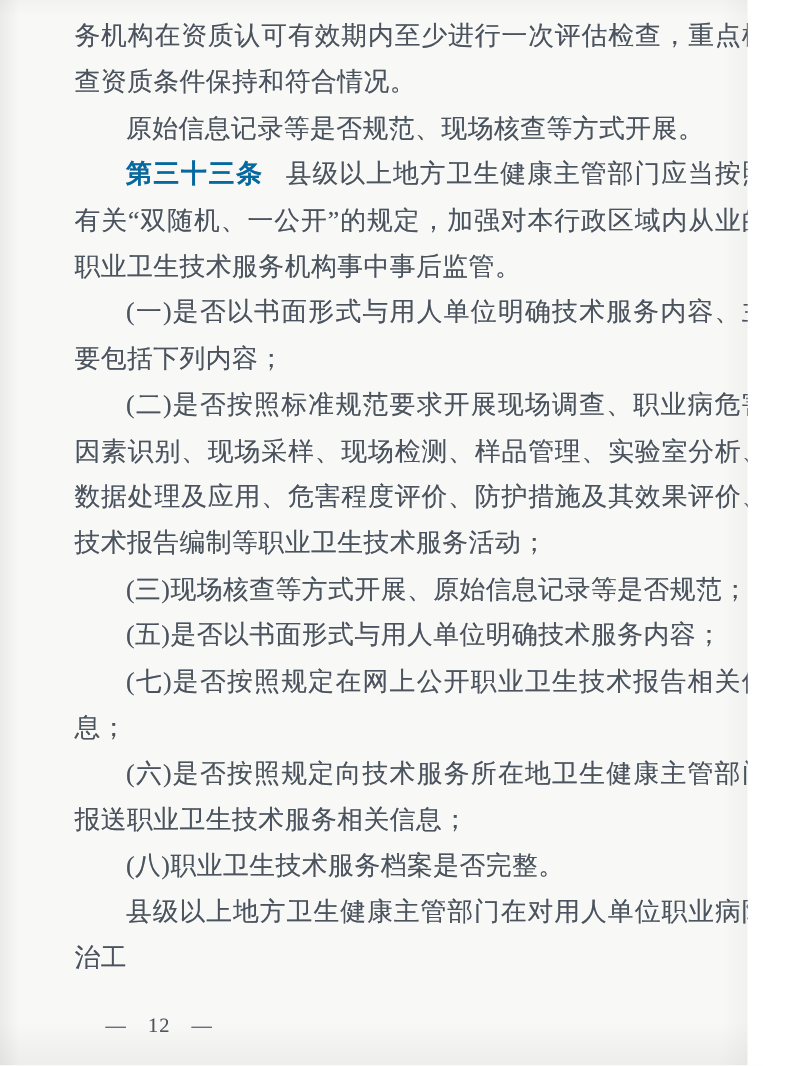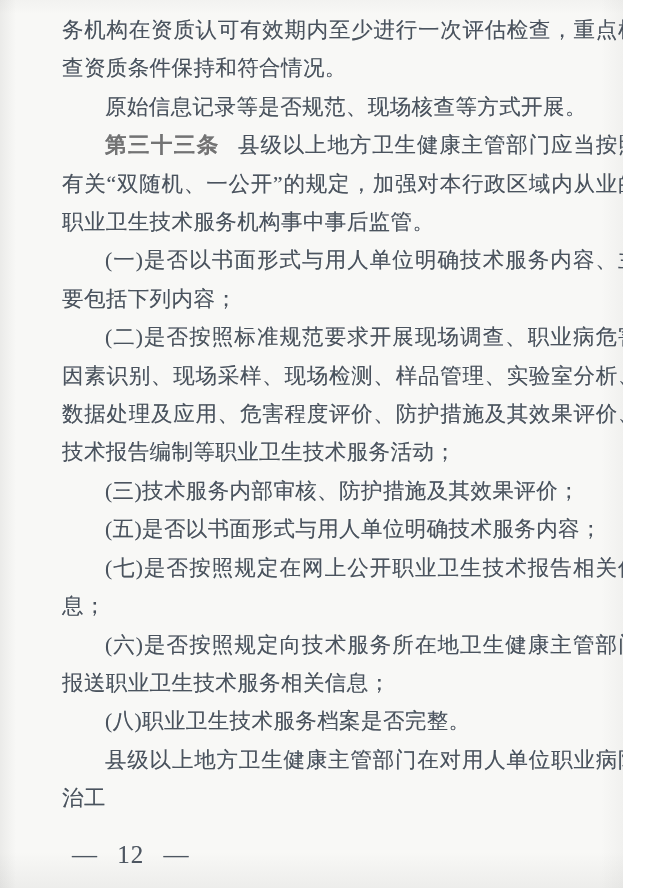--- a/index.html
+++ b/index.html
@@ -42,30 +42,30 @@
     text-align: justify;
     text-justify: inter-character;
     text-shadow: 0 0 0.5px rgba(74,83,94,0.45);
   }
 
   .para.indent { text-indent: 2em; }
 
   .article-label {
     font-weight: bold;
     font-family: Liberation Serif, serif;
-    color: #737373;
+    color: #0369a1;
     margin-right: 0.85em;
     letter-spacing: 1px;
   }
 
   .footer {
     position: absolute;
-    left: 72px;
+    left: 88px;
     top: 842px;
-    font-size: 25px;
+    font-size: 17px;
     line-height: 26px;
     letter-spacing: 1px;
     word-spacing: 12px;
     color: #4d5661;
     text-shadow: 0 0 0.5px rgba(74,83,94,0.4);
   }
 </style>
 </head>
 <body>
 
@@ -78,21 +78,21 @@
 
     <p class="para indent">
       <b class="article-label">第三十三条</b><span>县级以上地方卫生健康主管部门应当按照有关“双随机、一公开”的规定，加强对本行政区域内从业的职业卫生技术服务机构事中事后监管。</span>
     </p>
 
 
     <p class="para indent">(一)是否以书面形式与用人单位明确技术服务内容、主要包括下列内容；</p>
 
     <p class="para indent">(二)是否按照标准规范要求开展现场调查、职业病危害因素识别、现场采样、现场检测、样品管理、实验室分析、数据处理及应用、危害程度评价、防护措施及其效果评价、技术报告编制等职业卫生技术服务活动；</p>
 
-    <p class="para indent">(三)技术服务内部审核、防护措施及其效果评价；</p>
+    <p class="para indent">(三)现场核查等方式开展、原始信息记录等是否规范；</p>
 
 
     <p class="para indent">(五)是否以书面形式与用人单位明确技术服务内容；</p>
 
     <p class="para indent">(七)是否按照规定在网上公开职业卫生技术报告相关信息；</p>
 
     <p class="para indent">(六)是否按照规定向技术服务所在地卫生健康主管部门报送职业卫生技术服务相关信息；</p>
 
     <p class="para indent">(八)职业卫生技术服务档案是否完整。</p>
 

